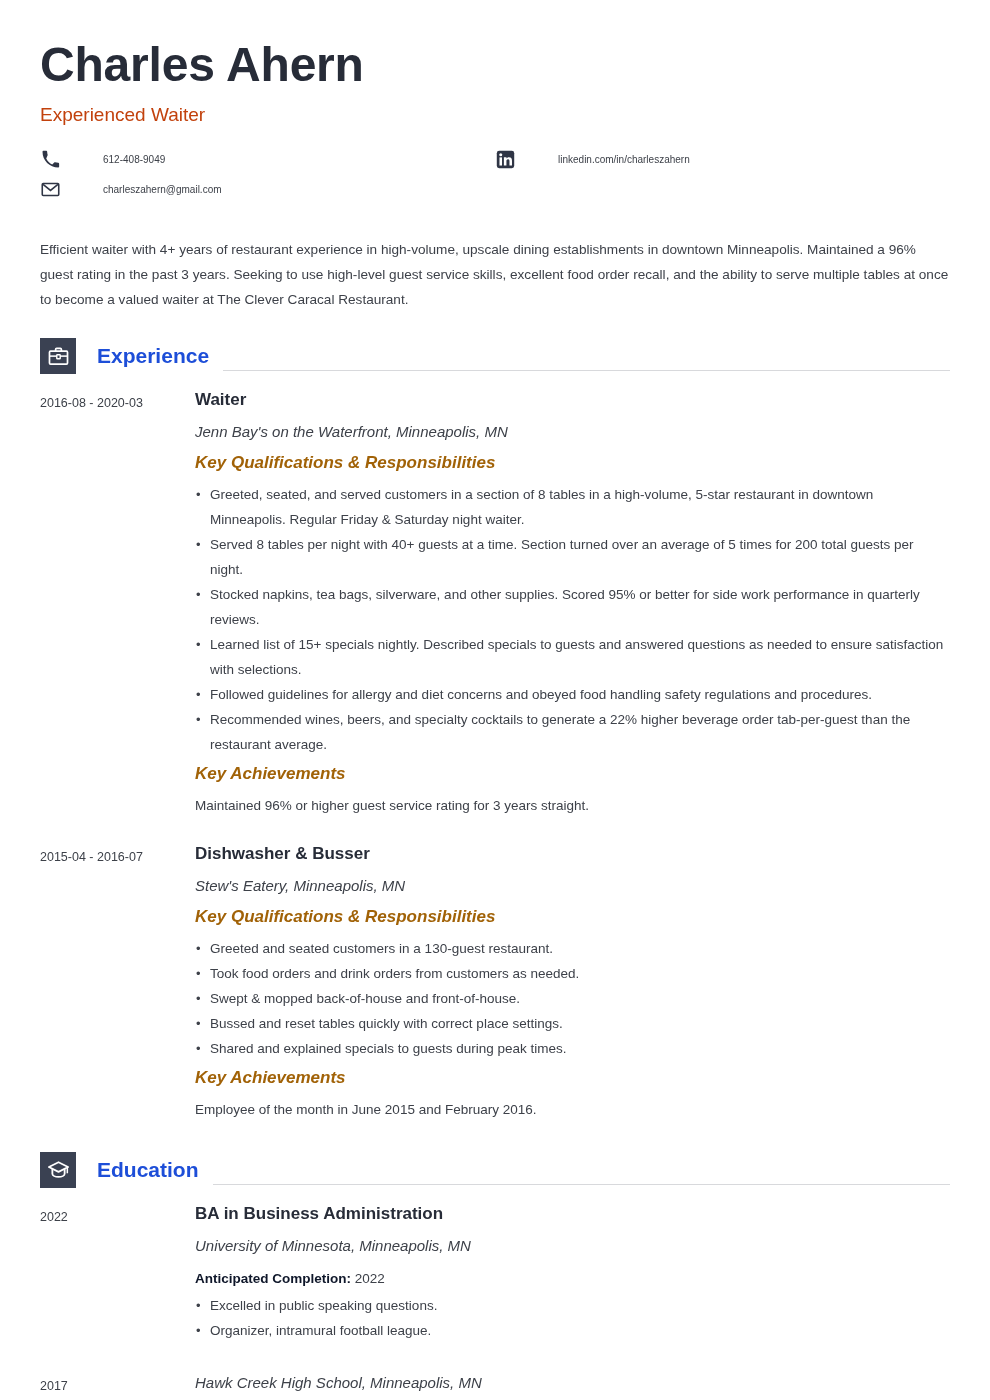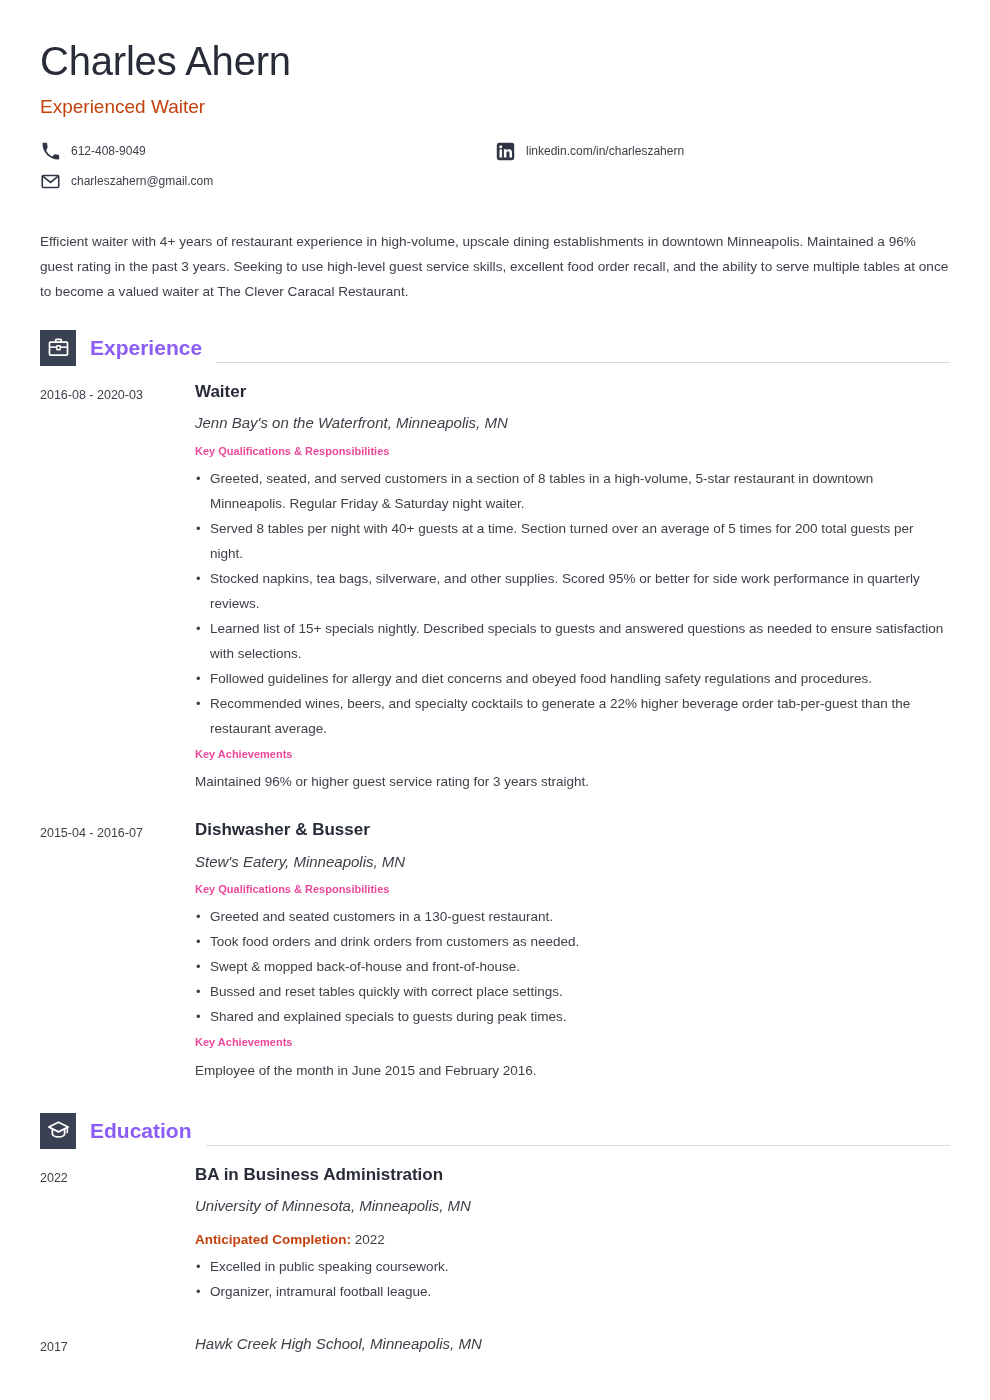--- a/index.html
+++ b/index.html
@@ -9,22 +9,22 @@
     height: 1400px;
     background: #ffffff;
     font-family: "Liberation Sans", sans-serif;
     color: #3d4149;
     -webkit-font-smoothing: antialiased;
   }
   .page { padding: 40px 40px 0 40px; width: 990px; }
 
   
   .name {
-    font-size: 40px;
-    font-weight: normal;
+    font-size: 48px;
+    font-weight: bold;
     color: #272c38;
     letter-spacing: -0.2px;
     line-height: 1.05;
     margin: 0 0 14px 0;
   }
   .job-title {
     font-size: 19px;
     font-weight: normal;
     color: #c2410c;
     margin: 0 0 22px 0;
@@ -34,23 +34,24 @@
     display: flex;
     flex-wrap: wrap;
     width: 100%;
     margin-bottom: 28px;
   }
   .contact {
     display: flex;
     align-items: center;
     width: 50%;
     margin-bottom: 9px;
-    font-size: 12px;
+    font-size: 10px;
     color: #3d4149;
     line-height: 1.3;
+    gap: 32px;
   }
   .contact .ic {
     width: 21px;
     height: 21px;
     margin-right: 10px;
     flex: 0 0 21px;
     display: flex;
     align-items: center;
     justify-content: center;
   }
@@ -77,22 +78,22 @@
     background: #3a4152;
     display: flex;
     align-items: center;
     justify-content: center;
     flex: 0 0 36px;
   }
   .sec-icon svg { display: block; }
   .sec-title {
     font-size: 21px;
     font-weight: bold;
-    color: #8b5cf6;
-    margin-left: 14px;
+    color: #1d4ed8;
+    margin-left: 21px;
     white-space: nowrap;
   }
   .sec-rule {
     flex: 1 1 auto;
     height: 1px;
     background: #d8d9dc;
     margin-left: 14px;
     align-self: flex-end;
     margin-bottom: 3px;
   }
@@ -117,25 +118,26 @@
     line-height: 1.2;
   }
   .entry-sub {
     font-size: 15px;
     font-style: italic;
     color: #3d4149;
     margin: 0 0 11px 0;
     line-height: 1.3;
   }
   .entry-label {
-    font-size: 11px;
+    font-size: 17px;
     font-weight: bold;
-    color: #ec4899;
+    color: #a16207;
     margin: 0 0 8px 0;
     line-height: 1.3;
+    font-style: italic;
   }
   .entry-label.tight { margin-top: 2px; }
   ul.bullets {
     list-style: none;
     margin: 0 0 6px 0;
     padding: 0;
   }
   ul.bullets li {
     position: relative;
     padding-left: 15px;
@@ -153,21 +155,21 @@
     color: #3d4149;
     line-height: 25px;
   }
   .achieve-text {
     font-size: 13.5px;
     line-height: 25px;
     color: #3d4149;
     margin: 0 0 2px 0;
   }
   .kv { font-size: 13.5px; line-height: 25px; color: #3d4149; margin: 0 0 2px 0; }
-  .kv b { color: #c2410c; }
+  .kv b { color: #0f172a; }
   .gap-lg { height: 18px; }
   .gap-sec { height: 22px; }
 </style>
 </head>
 <body>
 
 <div class="page">
 
   <div>
     <h1 class="name">Charles Ahern</h1>
@@ -280,21 +282,21 @@
   <div class="entry">
     <div class="entry-date">2022</div>
     <div class="entry-body">
       <div class="entry-title">BA in Business Administration</div>
       <div class="entry-sub">University of Minnesota, Minneapolis, MN</div>
       <div class="kv">
         <b>Anticipated Completion:</b>
         <span>2022</span>
       </div>
       <ul class="bullets">
-        <li>Excelled in public speaking coursework.</li>
+        <li>Excelled in public speaking questions.</li>
         <li>Organizer, intramural football league.</li>
       </ul>
     </div>
   </div>
 
   <div class="gap-lg"></div>
 
   <div class="entry">
     <div class="entry-date">2017</div>
     <div class="entry-body">

